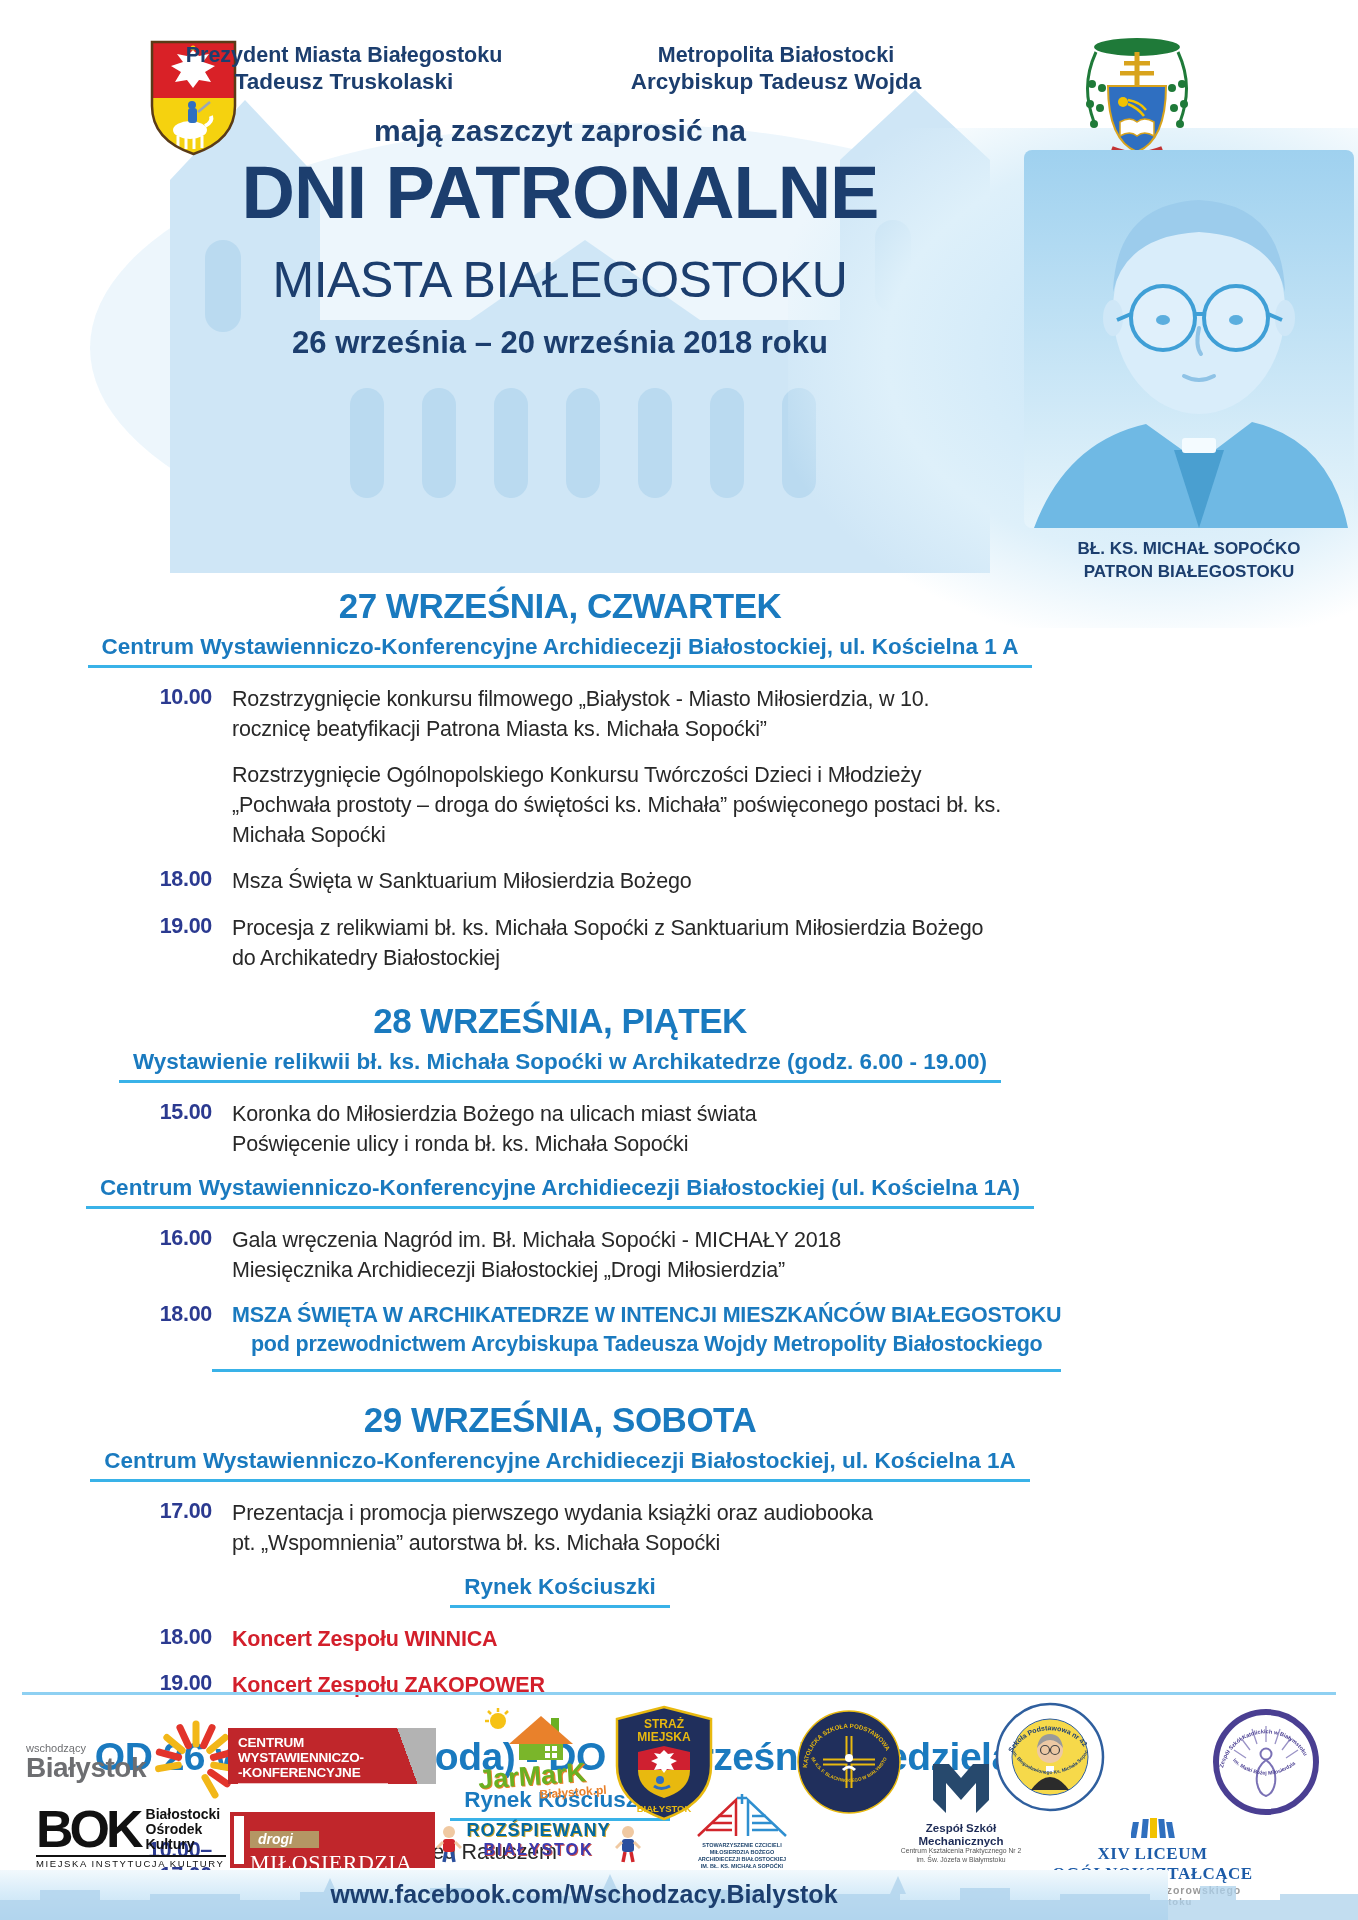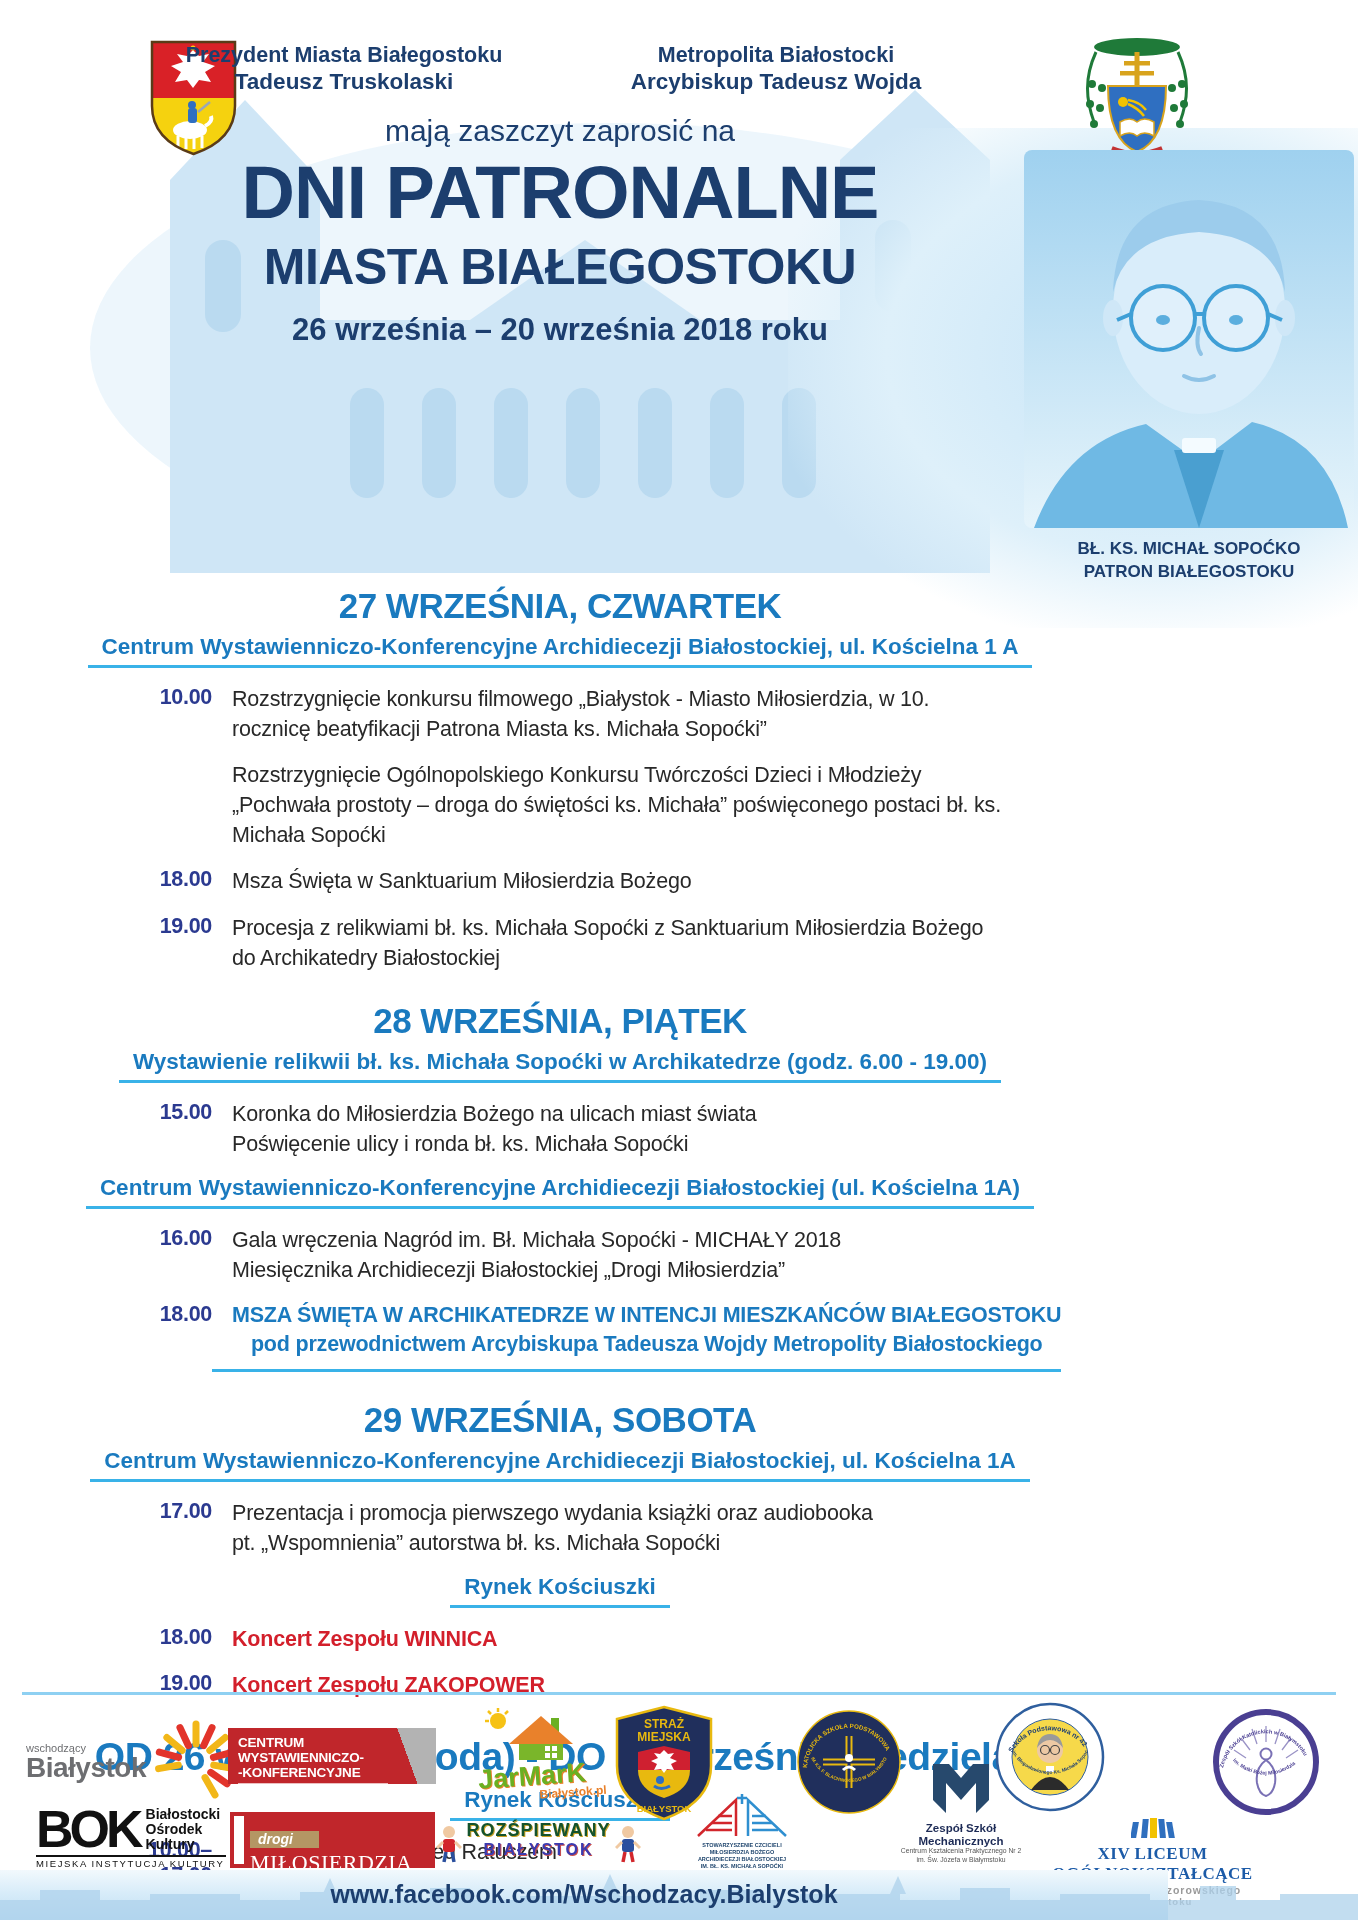--- a/index.html
+++ b/index.html
@@ -14,23 +14,23 @@
   .top{position:relative;height:558px;}
   .bgchurch{position:absolute;left:50px;top:88px;width:1080px;height:485px;opacity:.85;}
   .glow{position:absolute;top:128px;right:-50px;width:620px;height:500px;
         background:radial-gradient(ellipse at 60% 45%,#c6e4f7 0%,#def0fa 52%,rgba(255,255,255,0) 76%);}
   .cityarms{position:absolute;left:146px;top:36px;}
   .bisharms{position:absolute;left:1078px;top:28px;}
   .credits{position:relative;display:flex;justify-content:center;gap:52px;width:1120px;padding-top:42px;}
   .credit{width:380px;text-align:center;color:var(--navy);line-height:1.22;}
   .credit .c1{font-size:21.5px;font-weight:700;}
   .credit .c2{font-size:22.5px;font-weight:800;}
-  .invite{position:relative;width:1120px;text-align:center;font-size:30px;font-weight:400;color:var(--navy);margin-top:18px;}
+  .invite{position:relative;width:1120px;text-align:center;font-size:30px;font-weight:700;color:var(--navy);margin-top:18px;}
   .t1{position:relative;width:1120px;text-align:center;font-size:74px;font-weight:800;color:var(--navy);letter-spacing:-1px;line-height:1;margin-top:8px;}
-  .t2{position:relative;width:1120px;text-align:center;font-size:50px;font-weight:700;color:var(--navy);letter-spacing:-0.5px;margin-top:8px;}
+  .t2{position:relative;width:1120px;text-align:center;font-size:50px;font-weight:400;color:var(--navy);letter-spacing:-0.5px;margin-top:21px;}
   .dates{position:relative;width:1120px;text-align:center;font-size:31px;font-weight:700;color:var(--navy);margin-top:16px;}
   .portrait{position:absolute;top:150px;right:4px;width:330px;text-align:center;}
   .pcap{margin-top:6px;font-size:17px;font-weight:700;color:var(--navy);line-height:1.35;}
 
   
   .sched{position:relative;width:1120px;}
   .dayh{text-align:center;color:var(--blue);font-size:35px;font-weight:800;letter-spacing:-0.5px;margin:28px 0 8px;}
   .dayh.big{font-size:39px;margin-top:34px;}
   .venue{text-align:center;margin:6px 0 12px;}
   .venue span{display:inline-block;color:var(--blue);font-weight:700;font-size:22.5px;border-bottom:3px solid var(--cyan);padding:0 14px 5px;}
@@ -58,21 +58,21 @@
   .bokfoot{font-size:9.5px;letter-spacing:1.6px;border-top:2px solid #111;margin-top:2px;padding-top:1px;}
   .lg-drogi{left:230px;top:112px;width:205px;height:56px;background:#c0262b;position:absolute;padding:18px 8px 4px 20px;}
   .lg-drogi .stripe{position:absolute;left:4px;top:4px;bottom:4px;width:10px;background:#fff;}
   .lg-drogi .d1{display:inline-block;background:#b49664;color:#fff;font-style:italic;font-weight:700;font-size:14px;padding:0 26px 1px 8px;}
   .lg-drogi .d2{font-family:"Liberation Serif","DejaVu Serif",serif;color:#fff;font-size:22px;letter-spacing:.5px;margin-top:2px;}
   .lg-jar{left:445px;top:8px;width:175px;text-align:center;}
   .jart{transform:rotate(-4deg);}
   .jart .j1{font-size:27px;font-weight:800;color:#6ab023;text-shadow:1px 1px 0 #e9812b;line-height:.9;}
   .jart .j2{font-size:12px;font-weight:700;color:#e9812b;text-align:right;padding-right:14px;}
   .lg-roz{left:436px;top:120px;width:205px;text-align:center;position:absolute;}
-  .roz1{font-size:18px;font-weight:800;color:#14532d;letter-spacing:1px;text-shadow:1px 1px 0 #c9a227;}
+  .roz1{font-size:18px;font-weight:800;color:#0369a1;letter-spacing:1px;text-shadow:1px 1px 0 #c9a227;}
   .roz2{font-size:16px;font-weight:800;color:#3b3bb0;letter-spacing:2px;text-shadow:1px 1px 0 #c94d4d;}
   .rozkids{position:absolute;top:4px;}
   .lg-straz{left:612px;top:4px;}
   .lg-stow{left:686px;top:92px;width:112px;text-align:center;}
   .stowtxt{font-size:5.5px;font-weight:700;color:#20466e;line-height:1.25;}
   .lg-kat{left:795px;top:8px;}
   .lg-mech{left:900px;top:56px;width:122px;text-align:center;}
   .mech1{font-size:11.5px;font-weight:800;color:#1d2b56;line-height:1.1;}
   .mech2{font-size:6.8px;color:#555;line-height:1.25;}
   .lg-sp42{left:995px;top:2px;}

